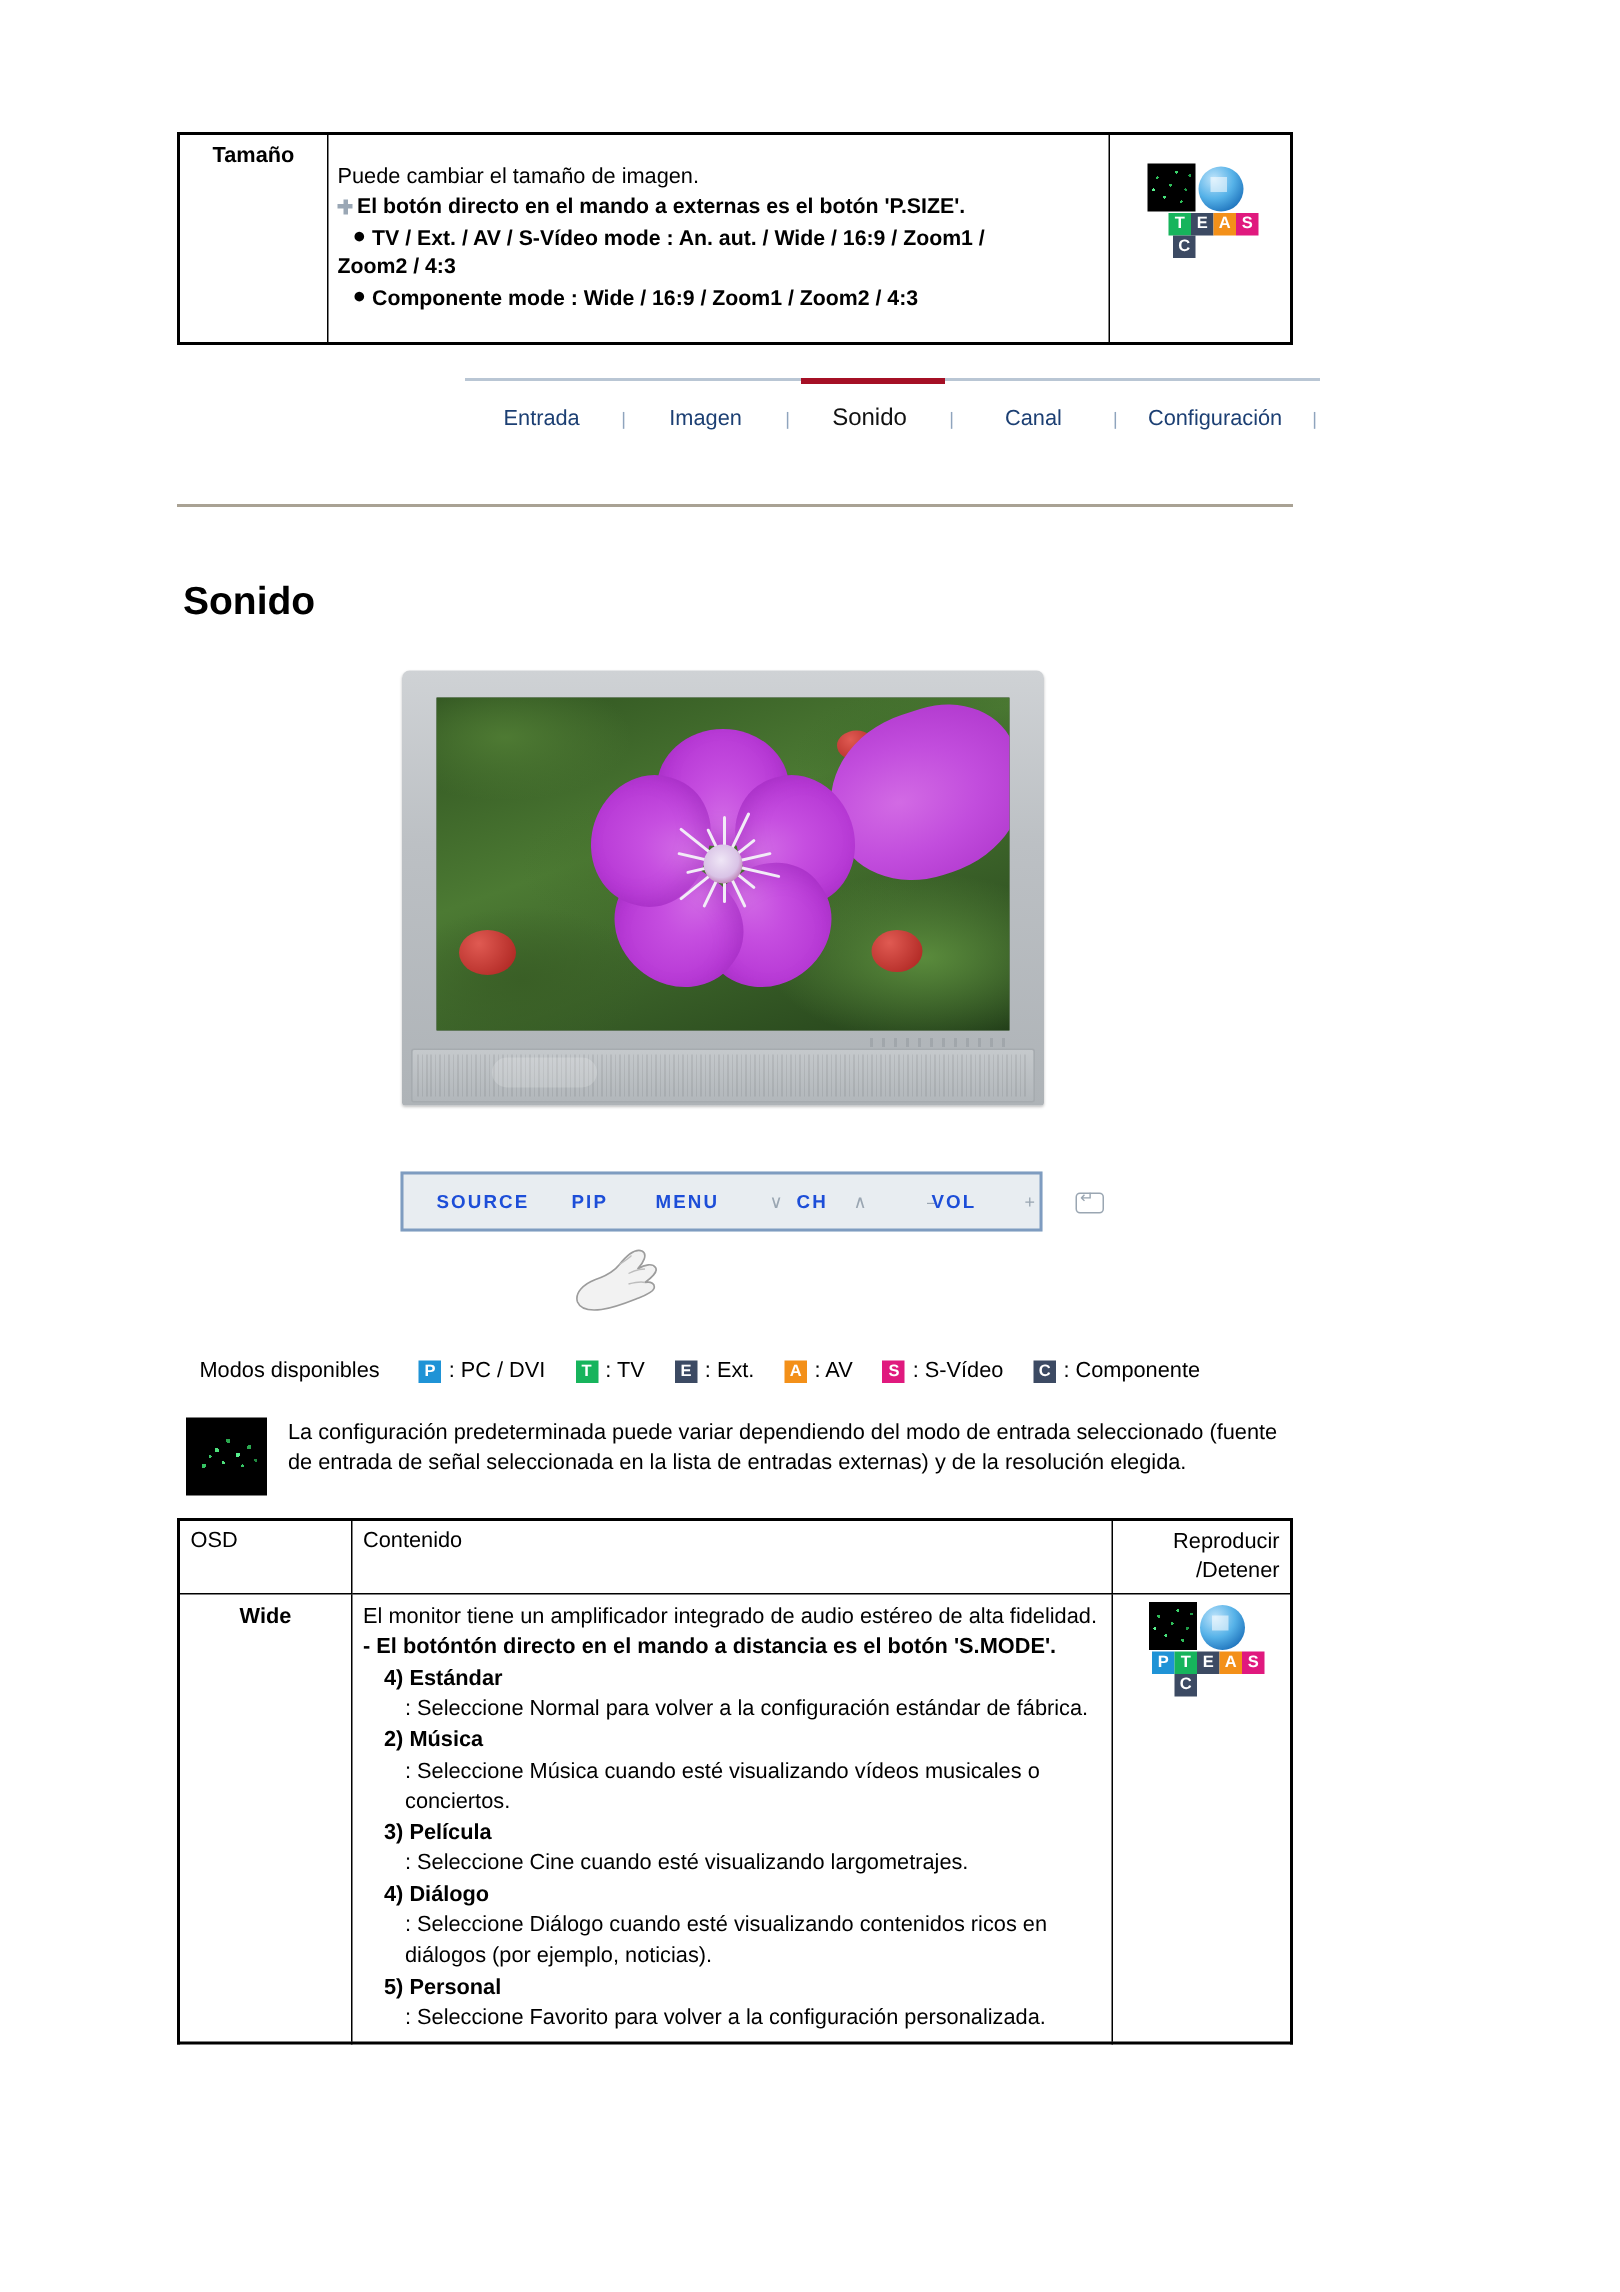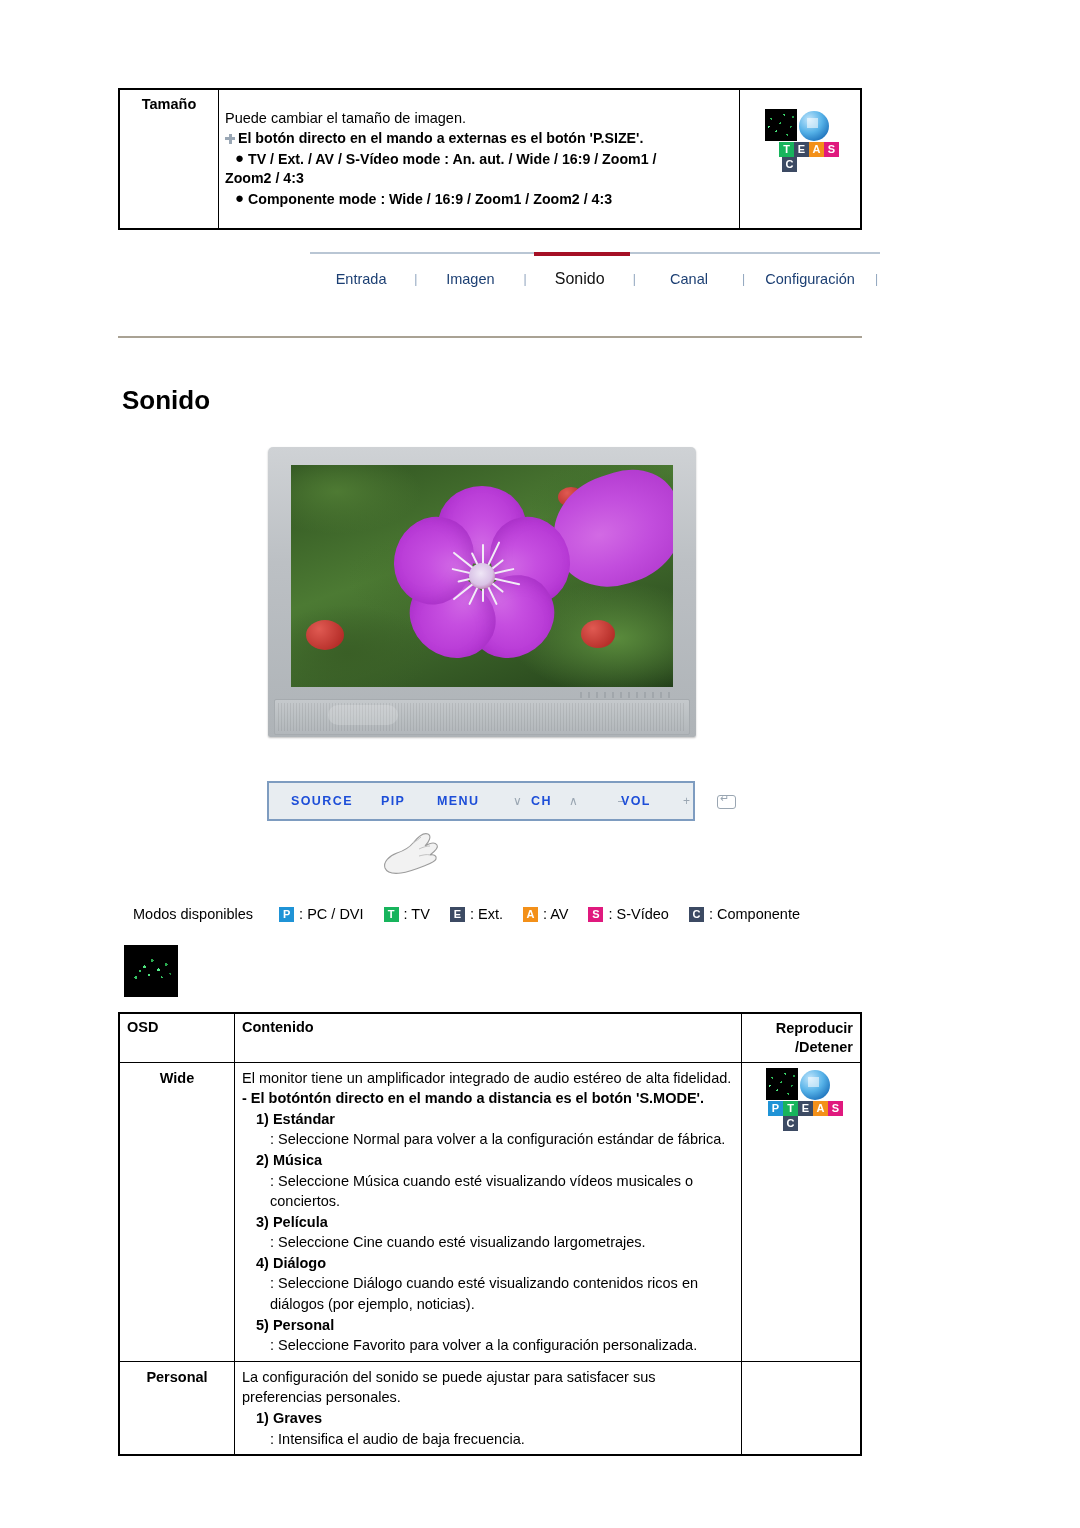--- a/index.html
+++ b/index.html
@@ -316,21 +316,21 @@
     border-collapse: collapse;
     border: 2px solid #000;
     background: #fff;
   }
   .main-table td {
     border: 1px solid #000;
     vertical-align: top;
     padding: 5px 7px;
     font-size: 14.5px;
   }
-  .mt-head td { font-weight: bold; }
+  .mt-head td { font-weight: normal; }
   .col-osd { width: 100px; }
   .col-play { width: 104px; }
   .mt-head .col-play { text-align: right; line-height: 1.3; }
   .osd-cell { font-weight: bold; text-align: center; padding-top: 7px !important; }
   .content-cell { line-height: 1.42; }
   .c-plain {}
   .c-bold { font-weight: bold; }
   .c-num { font-weight: bold; padding-left: 14px; }
   .c-desc { padding-left: 28px; }
   .play-cell { text-align: center; vertical-align: middle; }
@@ -482,40 +482,41 @@
       </span>
       <span class="mode-item">
         <span class="badge" style="background: rgb(60, 74, 99);">C</span>
         <span class="txt">: Componente</span>
       </span>
     </span>
 </div>
 
 <div class="note">
   <div class="note-ico"></div>
+  <div class="note-txt">La configuración predeterminada puede variar dependiendo del modo de entrada seleccionado (fuente de entrada de señal seleccionada en la lista de entradas externas) y de la resolución elegida.</div>
 </div>
 
 <table class="main-table">
   <thead>
     <tr class="mt-head">
       <td class="col-osd">OSD</td>
       <td>Contenido</td>
       <td class="col-play">
         <div>Reproducir</div>
         <div>/Detener</div>
       </td>
     </tr>
   </thead>
   <tbody id="mainTableBody">
       <tr>
         <td class="osd-cell col-osd">Wide</td>
         <td class="content-cell">
           <div class="c-plain">El monitor tiene un amplificador integrado de audio estéreo de alta fidelidad.</div>
           <div class="c-bold">- El botóntón directo en el mando a distancia es el botón 'S.MODE'.</div>
-          <div class="c-num">1) Estándar</div>
+          <div class="c-num">4) Estándar</div>
           <div class="c-desc">: Seleccione Normal para volver a la configuración estándar de fábrica.</div>
           <div class="c-num">2) Música</div>
           <div class="c-desc">: Seleccione Música cuando esté visualizando vídeos musicales o conciertos.</div>
           <div class="c-num">3) Película</div>
           <div class="c-desc">: Seleccione Cine cuando esté visualizando largometrajes.</div>
           <div class="c-num">4) Diálogo</div>
           <div class="c-desc">: Seleccione Diálogo cuando esté visualizando contenidos ricos en diálogos (por ejemplo, noticias).</div>
           <div class="c-num">5) Personal</div>
           <div class="c-desc">: Seleccione Favorito para volver a la configuración personalizada.</div>
         </td>
@@ -529,23 +530,14 @@
               <span class="badge" style="background: rgb(60, 74, 99);">E</span>
               <span class="badge" style="background: rgb(243, 144, 25);">A</span>
               <span class="badge" style="background: rgb(224, 25, 126);">S</span>
             </div>
             <div class="row2">
               <span class="badge" style="background: rgb(60, 74, 99);">C</span>
             </div>
           </div>
         </td>
       </tr>
-      <tr>
-        <td class="osd-cell col-osd">Personal</td>
-        <td class="content-cell">
-          <div class="c-plain">La configuración del sonido se puede ajustar para satisfacer sus preferencias personales.</div>
-          <div class="c-num">1) Graves</div>
-          <div class="c-desc">: Intensifica el audio de baja frecuencia.</div>
-        </td>
-        <td class="play-cell col-play"></td>
-      </tr>
     </tbody>
 </table>
 
 </body></html>

